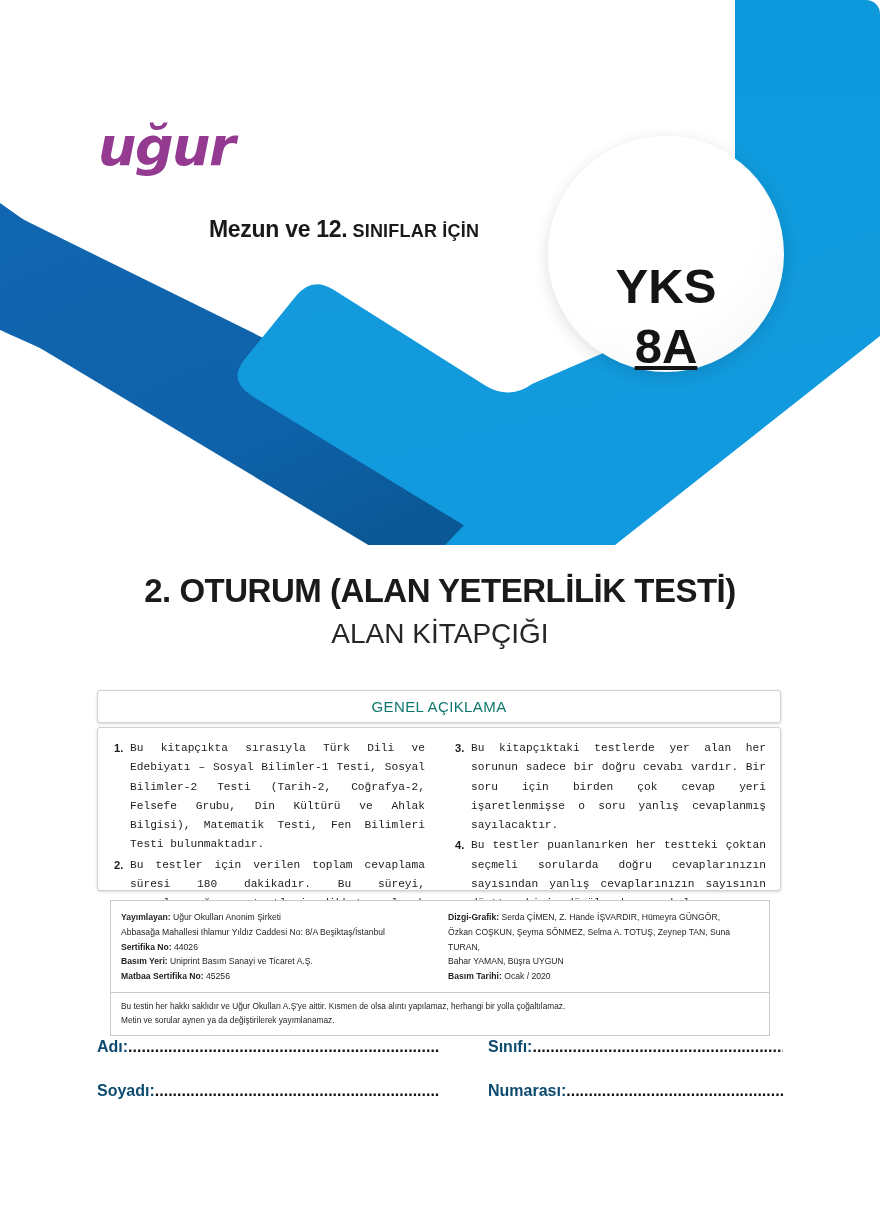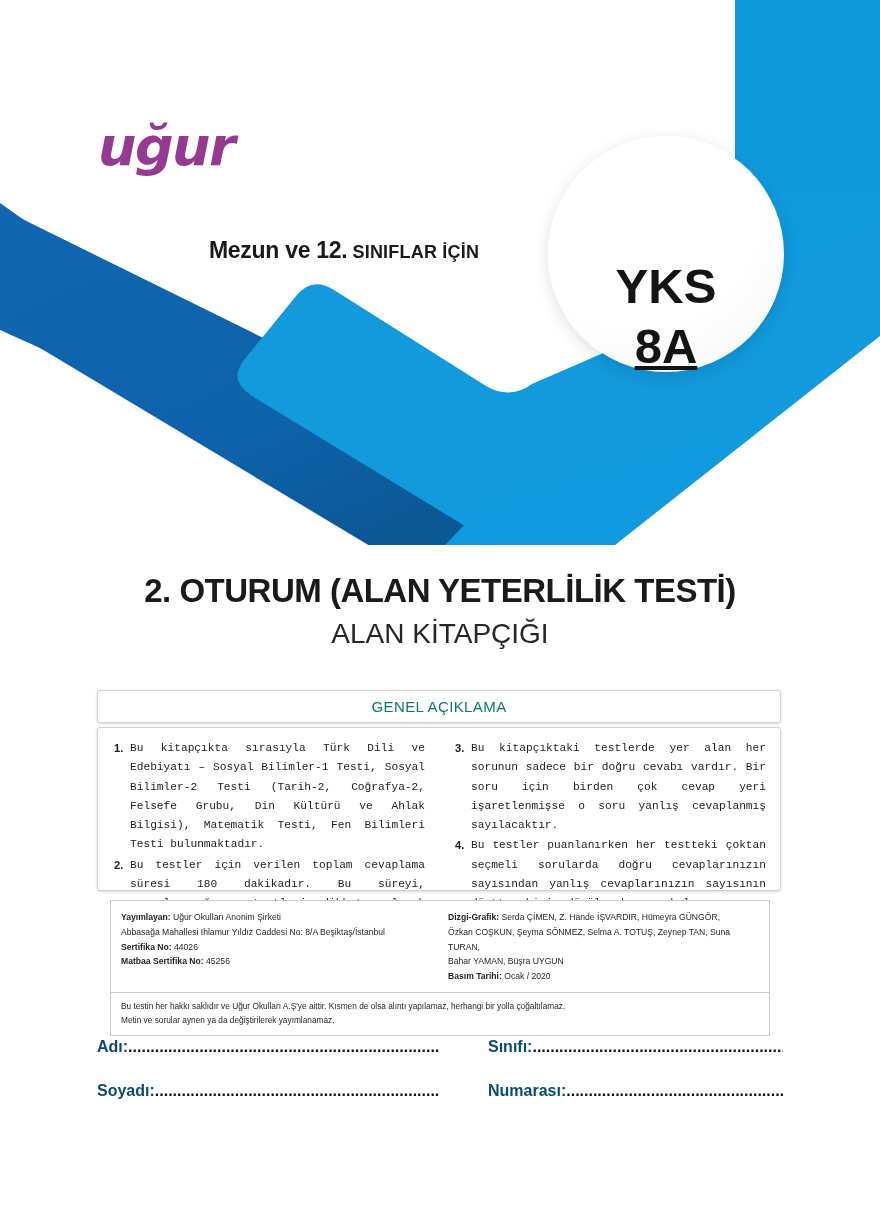--- a/index.html
+++ b/index.html
@@ -10,20 +10,21 @@
   body {
     font-family: "Liberation Sans", sans-serif;
     -webkit-font-smoothing: antialiased;
   }
   .page {
     position: relative;
     width: 880px;
     height: 1223px;
     background: #ffffff;
     overflow: hidden;
+    border-radius: 14px;
   }
 
   
   .artwork {
     position: absolute;
     top: 0; left: 0;
     width: 880px;
     height: 545px;
   }
   .artwork svg { display: block; width: 880px; height: 545px; }
@@ -35,21 +36,21 @@
     font-size: 54px;
     font-weight: bold;
     font-style: italic;
     letter-spacing: -1.5px;
     color: #943B91;
     font-family: "DejaVu Sans", sans-serif;
   }
   .tagline {
     position: absolute;
     left: 209px;
-    top: 237px;
+    top: 216px;
     font-size: 23px;
     font-weight: bold;
     color: #1a1a1a;
     letter-spacing: -0.3px;
     white-space: nowrap;
   }
   .tagline .small {
     font-size: 18px;
     letter-spacing: 0.2px;
   }
@@ -313,20 +314,21 @@
       </div>
     </div>
   </div>
 
   <div class="imprint">
     <div class="imprint-top">
       <div class="imp-col left">
         <div class="imp-line"><b>Yayımlayan:</b><span> Uğur Okulları Anonim Şirketi</span></div>
         <div class="imp-line"><b></b><span>Abbasağa Mahallesi Ihlamur Yıldız Caddesi No: 8/A Beşiktaş/İstanbul</span></div>
         <div class="imp-line"><b>Sertifika No:</b><span> 44026</span></div>
+        <div class="imp-line"><b>Basım Yeri:</b><span> Uniprint Basım Sanayi ve Ticaret A.Ş.</span></div>
         <div class="imp-line"><b>Matbaa Sertifika No:</b><span> 45256</span></div>
       </div>
       <div class="imp-col right">
         <div class="imp-line"><b>Dizgi-Grafik:</b><span> Serda ÇİMEN, Z. Hande İŞVARDIR, Hümeyra GÜNGÖR,</span></div>
         <div class="imp-line"><b></b><span>Özkan COŞKUN, Şeyma SÖNMEZ, Selma A. TOTUŞ, Zeynep TAN, Suna TURAN,</span></div>
         <div class="imp-line"><b></b><span>Bahar YAMAN, Büşra UYGUN</span></div>
         <div class="imp-line"><b>Basım Tarihi:</b><span> Ocak / 2020</span></div>
       </div>
     </div>
     <div class="imprint-note">

